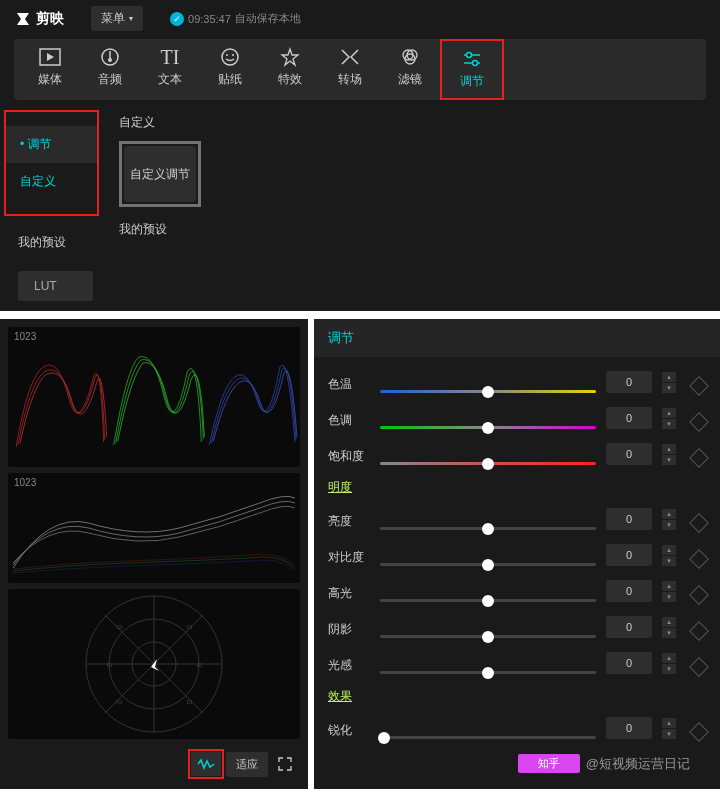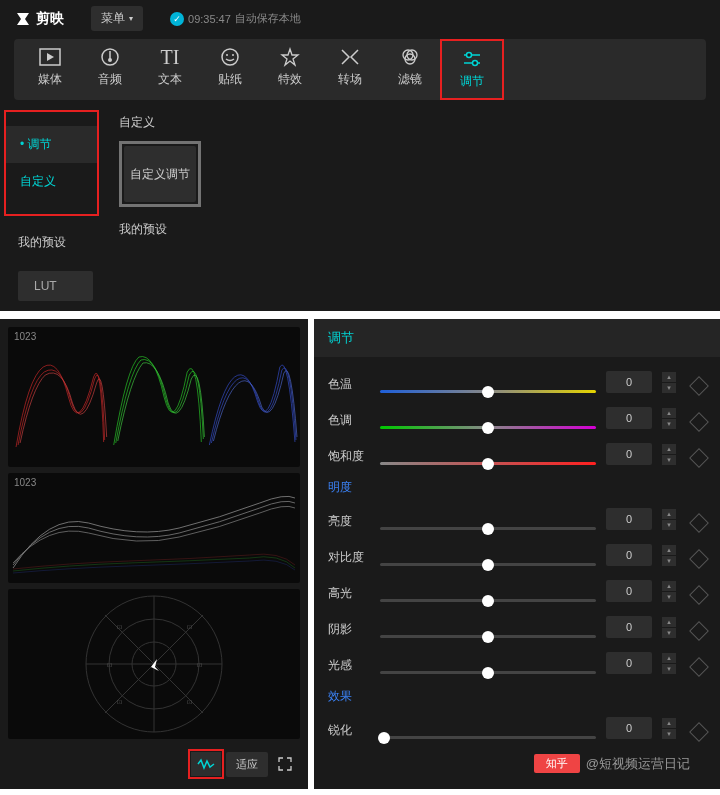--- a/index.html
+++ b/index.html
@@ -39,38 +39,38 @@
     .scope-label { position: absolute; top: 4px; left: 6px; color: #888; font-size: 10px; }
     
     .scope-toolbar { display: flex; justify-content: flex-end; gap: 2px; margin-top: 4px; align-items: center; }
     .scope-btn { background: #2e2e2e; padding: 5px 10px; color: #ccc; font-size: 11px; border-radius: 2px; font-family: Liberation Serif, serif; }
     .scope-icon-btn { width: 30px; height: 24px; display: flex; align-items: center; justify-content: center; }
     
     .adjust-panel { flex: 1; background: #1a1a1a; padding: 0; }
     .adjust-header { background: #252525; padding: 10px 14px; color: #00d4d4; font-size: 13px; }
     .adjust-body { padding: 14px 14px 10px 14px; }
     .group-label { color: #666; font-size: 12px; margin: 6px 0 12px 0; }
-    .group-label.dim { color: #3b82f6; }
+    .group-label.dim { color: #bef264; text-decoration: underline; }
     
     .slider-row { display: flex; align-items: flex-end; gap: 10px; margin-bottom: 14px; }
     .slider-row .label { width: 42px; color: #ccc; font-size: 12px; }
     .slider-track { flex: 1; height: 3px; position: relative; border-radius: 2px; }
     .slider-thumb { position: absolute; top: 50%; width: 12px; height: 12px; background: #fff; border-radius: 50%; transform: translate(-50%, -50%); }
     .track-temp { background: linear-gradient(90deg, #1e5fd9, #888 50%, #e5d400); }
     .track-tint { background: linear-gradient(90deg, #00c800, #888 50%, #d400d4); }
     .track-sat { background: linear-gradient(90deg, #888, #ff2020); }
     .track-plain { background: #444; }
     
     .value-box { width: 46px; height: 22px; background: #2e2e2e; display: flex; align-items: center; justify-content: center; color: #ccc; border-radius: 2px; font-size: 11px; }
     .stepper { width: 14px; display: flex; flex-direction: column; gap: 1px; }
     .stepper div { height: 10px; background: #2e2e2e; display: flex; align-items: center; justify-content: center; font-size: 7px; color: #888; }
     .reset-dot { width: 14px; height: 14px; border: 1px solid #555; transform: rotate(45deg); margin-left: 6px; }
     
     .watermark { position: absolute; bottom: 16px; right: 30px; color: #999; font-size: 13px; display: flex; align-items: center; gap: 6px; }
-    .zhihu-badge { background: #ef4444; color: #fff; padding: 2px 12px; border-radius: 2px; font-size: 11px; font-family: Liberation Serif, serif; }
+    .zhihu-badge { background: #d946ef; color: #fff; padding: 2px 20px; border-radius: 2px; font-size: 11px; font-family: Liberation Serif, serif; }
     
     svg { display: block; }
   </style>
 </head>
 <body>
 
 <div class="panel-top">
   <div class="titlebar">
     <div class="logo">
       <svg width="18" height="18" viewBox="0 0 18 18">

